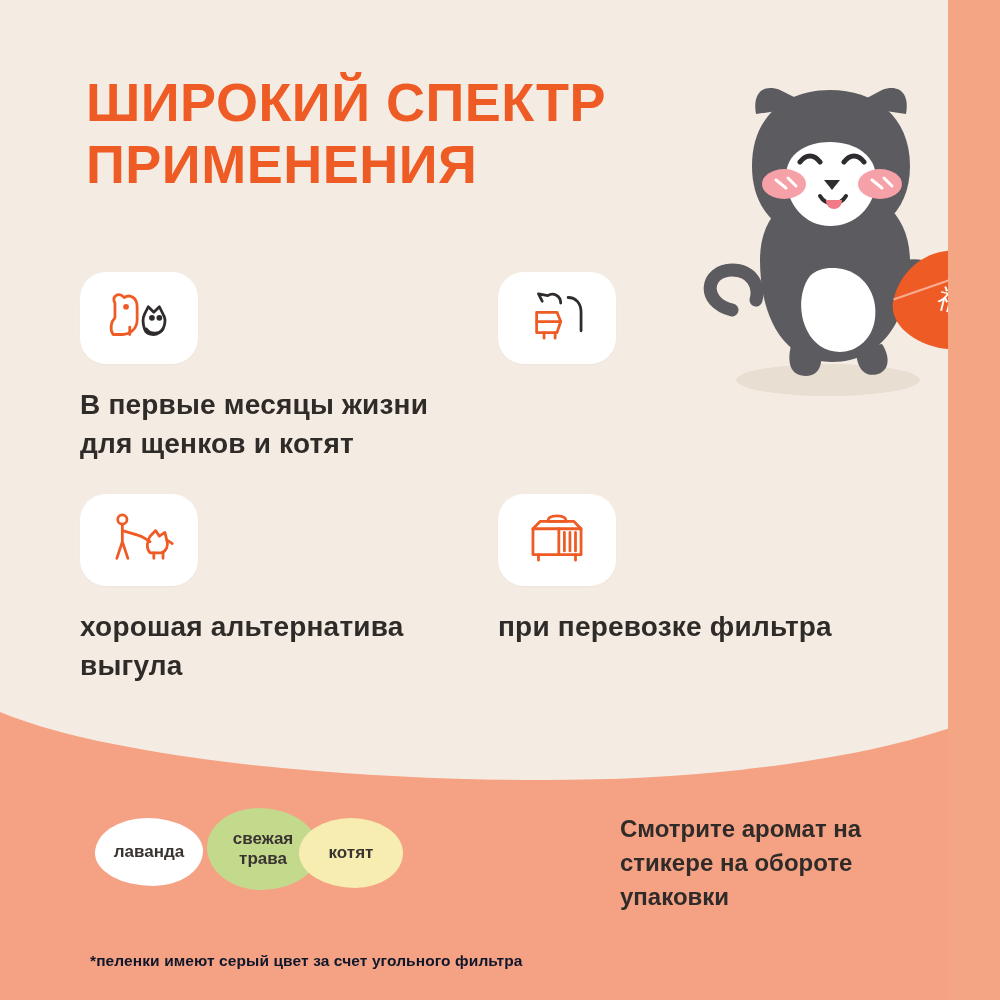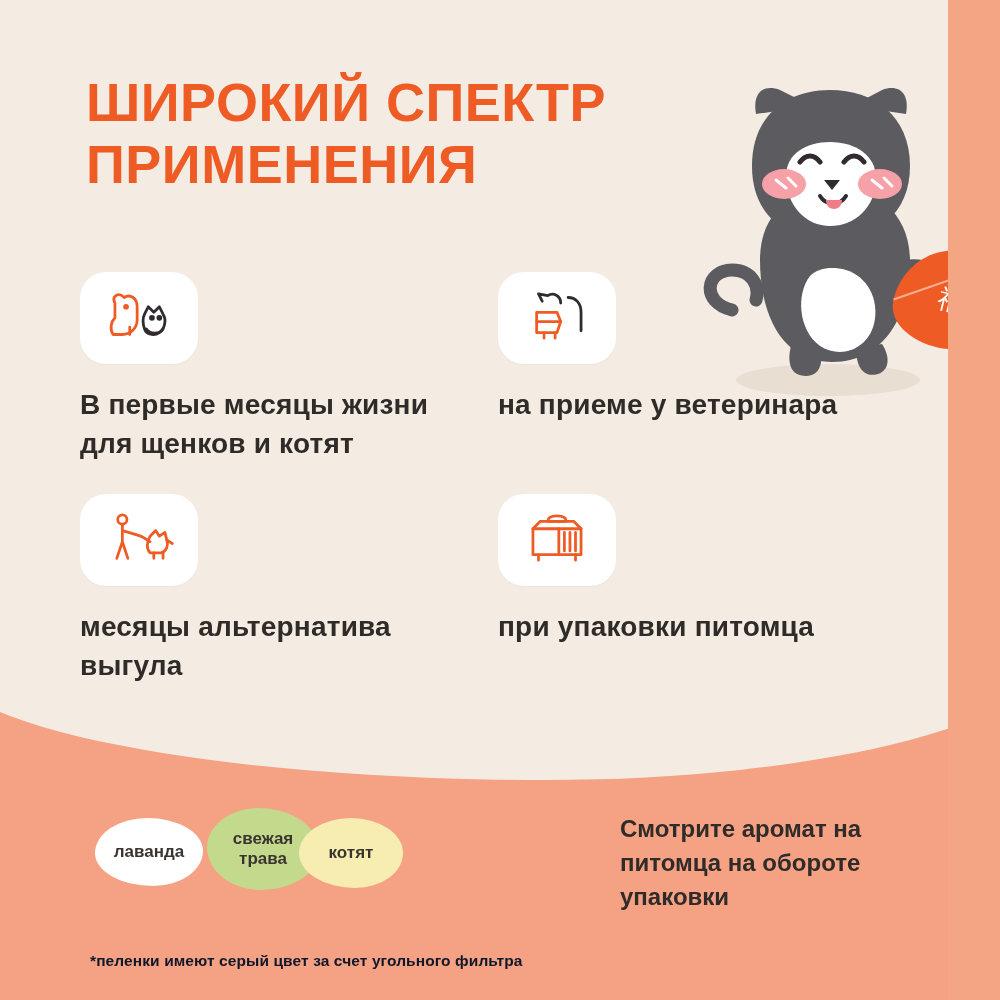--- a/index.html
+++ b/index.html
@@ -240,65 +240,64 @@
               <path d="M52 10 C60 10 66 16 66 26 L66 46"></path>
             </g>
             <g fill="none" stroke="#ef5b25" stroke-width="3" stroke-linecap="round" stroke-linejoin="round">
               <path d="M18 26 L40 26 L44 36 L40 48 L18 48 Z"></path>
               <path d="M18 36 L44 36"></path>
               <path d="M26 48 L26 54 M38 48 L38 54"></path>
             </g>
           </svg>
         </span>
       </div>
-      <div class="feature-text">на приеме у ветеринара</div>
     </div>
 
     <div class="feature f3">
       <div class="icon-card">
         <span>
           <svg viewBox="0 0 80 60" width="74" height="56">
             <g fill="none" stroke="#ef5b25" stroke-width="3" stroke-linecap="round" stroke-linejoin="round">
               <circle cx="22" cy="10" r="5"></circle>
               <path d="M22 16 L22 34 M22 34 L16 52 M22 34 L28 52"></path>
               <path d="M22 22 L36 26"></path>
               <path d="M36 26 C46 28 48 32 52 34"></path>
               <path d="M52 28 L58 22 L62 28 L68 24 L70 32 C72 38 70 44 64 46 L52 46 C48 42 48 34 52 28 Z"></path>
               <path d="M56 46 L56 52 M66 46 L66 52"></path>
               <path d="M70 32 L76 36"></path>
             </g>
           </svg>
         </span>
       </div>
-      <div class="feature-text">месяцы альтернатива выгула</div>
+      <div class="feature-text">хорошая альтернатива выгула</div>
     </div>
 
     <div class="feature f4">
       <div class="icon-card">
         <span>
           <svg viewBox="0 0 80 60" width="74" height="56">
             <g fill="none" stroke="#ef5b25" stroke-width="3" stroke-linecap="round" stroke-linejoin="round">
               <path d="M14 20 L66 20 L66 48 L14 48 Z"></path>
               <path d="M30 12 L50 12 C50 8 46 6 40 6 C34 6 30 8 30 12 Z"></path>
               <path d="M14 20 L22 12 L58 12 L66 20"></path>
               <path d="M42 20 L42 48"></path>
               <path d="M48 24 L48 44 M54 24 L54 44 M60 24 L60 44"></path>
               <path d="M20 48 L20 54 M60 48 L60 54"></path>
             </g>
           </svg>
         </span>
       </div>
-      <div class="feature-text">при упаковки питомца</div>
+      <div class="feature-text">при перевозке фильтра</div>
     </div>
 
   </div>
 
   <div class="tags">
     <div class="tag tag-1">лаванда</div>
     <div class="tag tag-2">свежая трава</div>
     <div class="tag tag-3">котят</div>
   </div>
 
-  <div class="aroma-note">Смотрите аромат на питомца на обороте упаковки</div>
+  <div class="aroma-note">Смотрите аромат на стикере на обороте упаковки</div>
 
   <div class="footnote">*пеленки имеют серый цвет за счет угольного фильтра</div>
 
 </div>
 
 </body></html>

